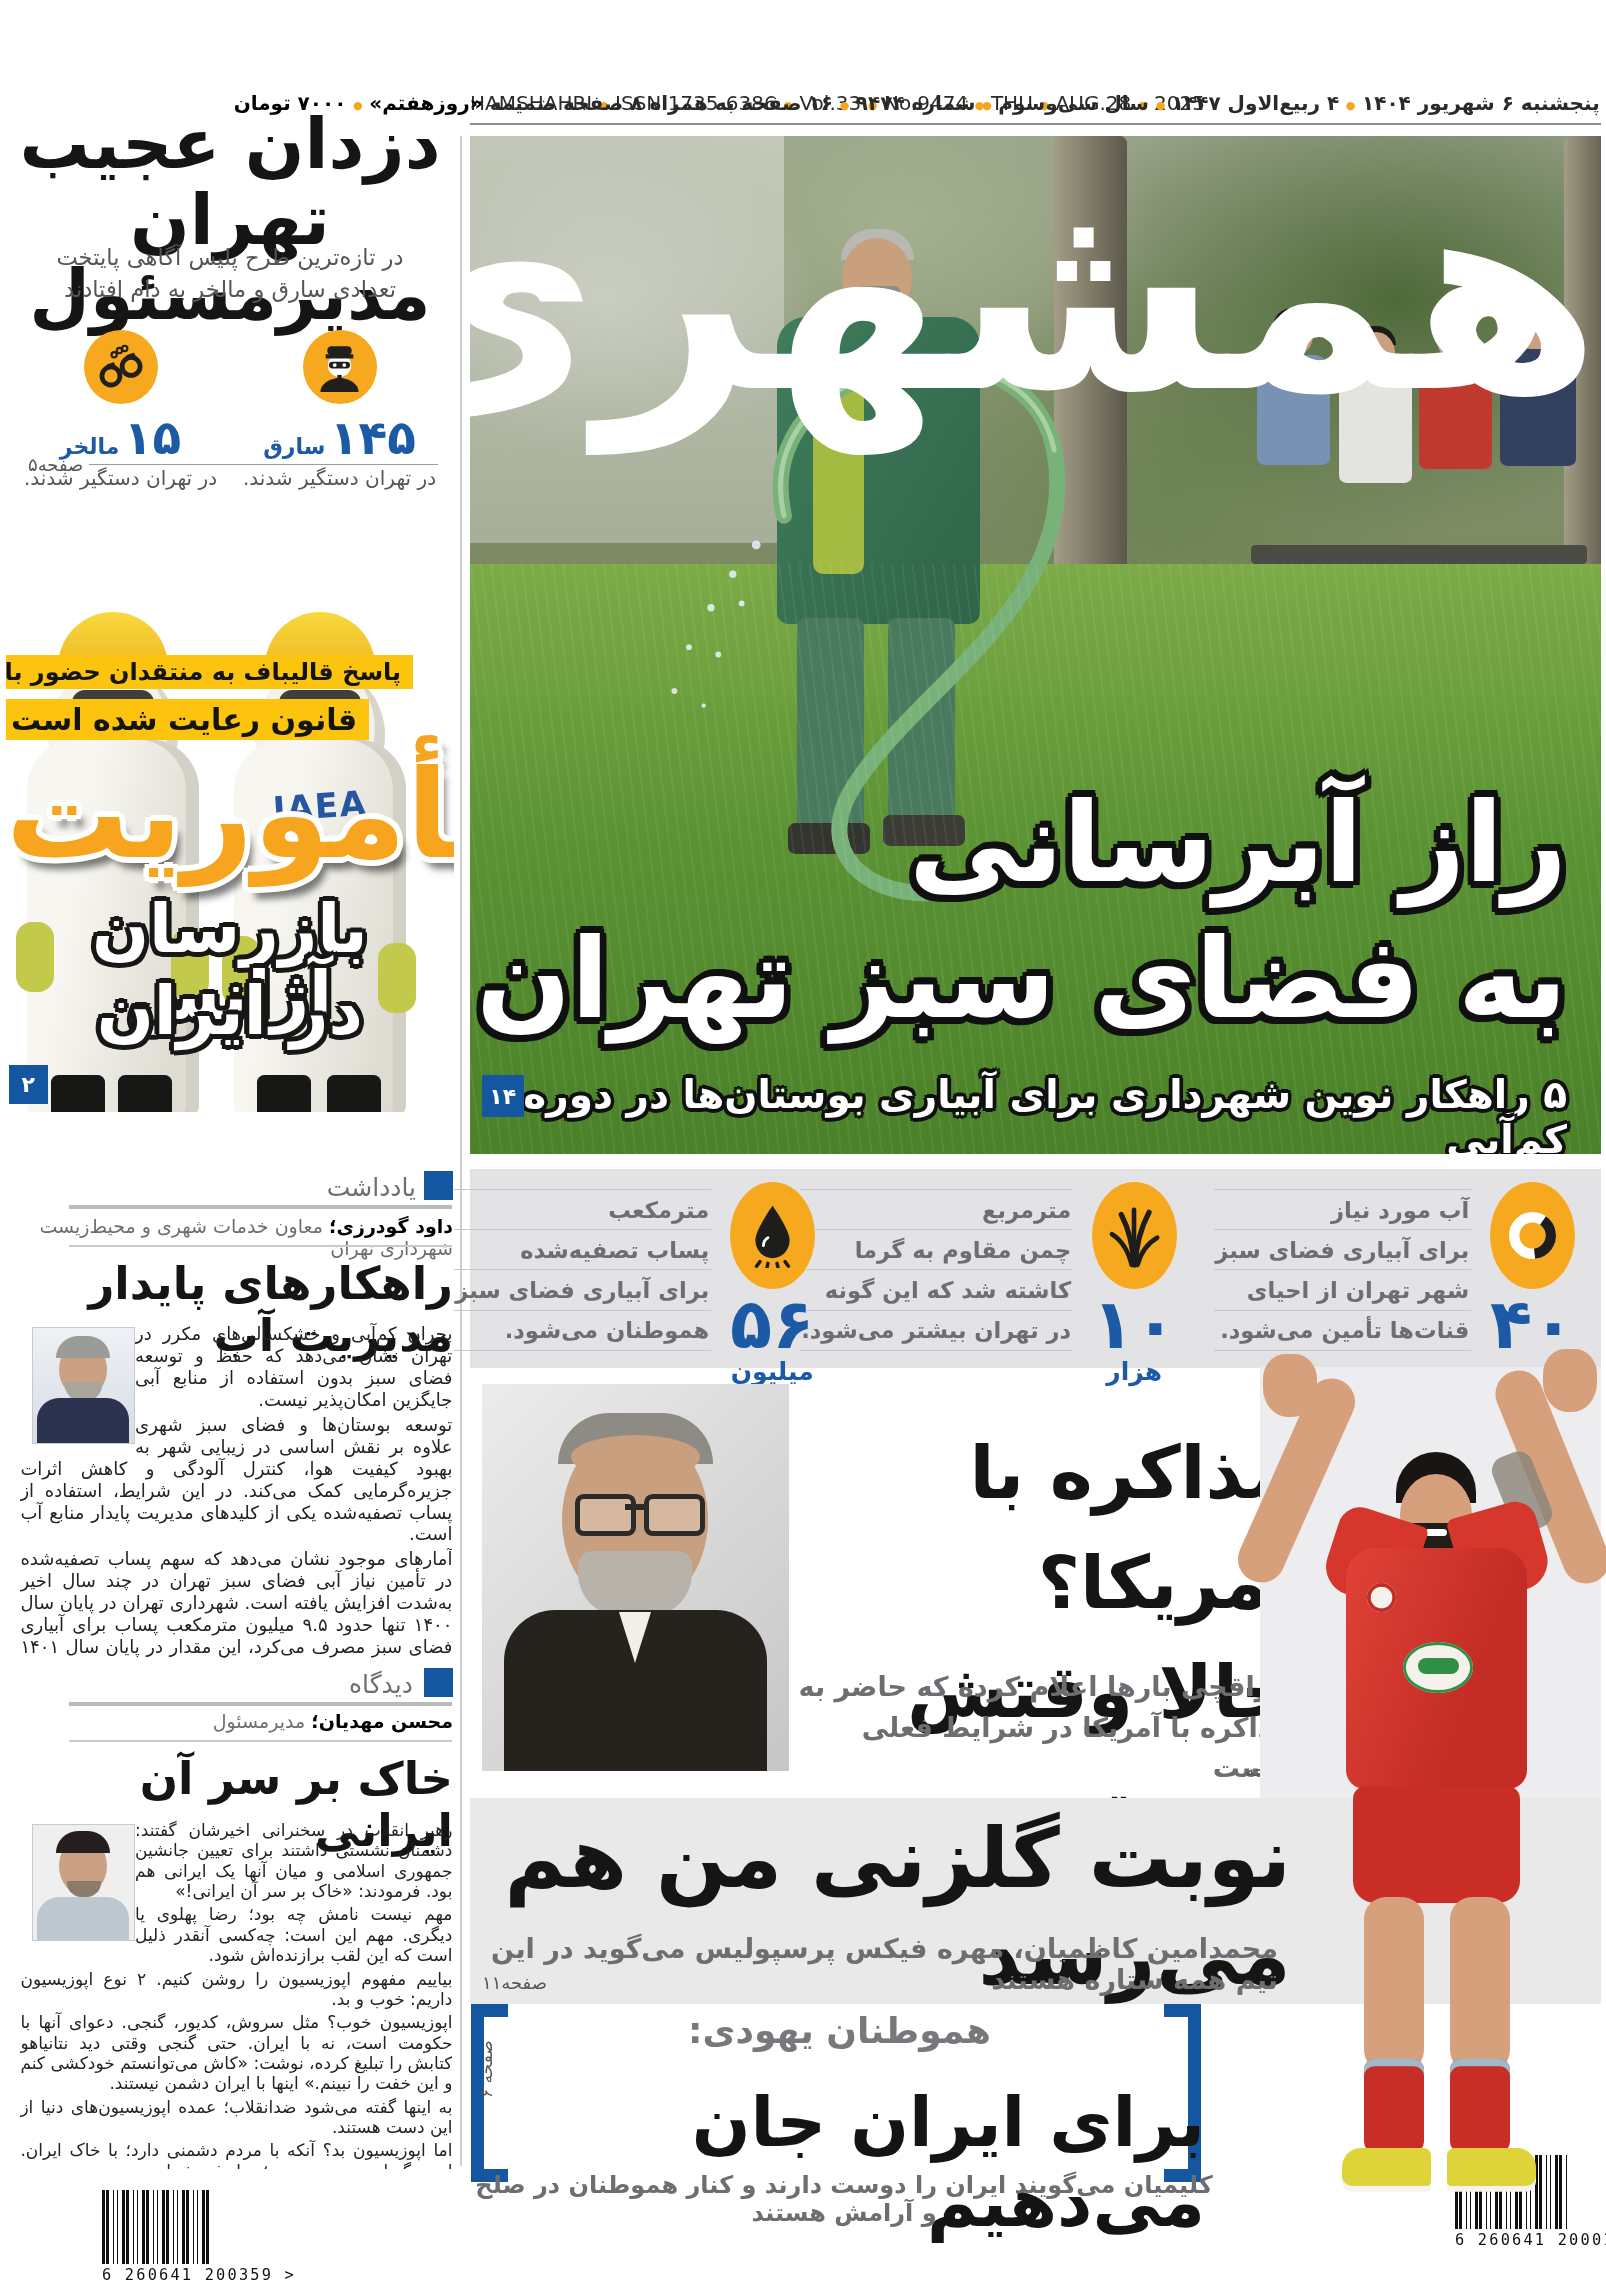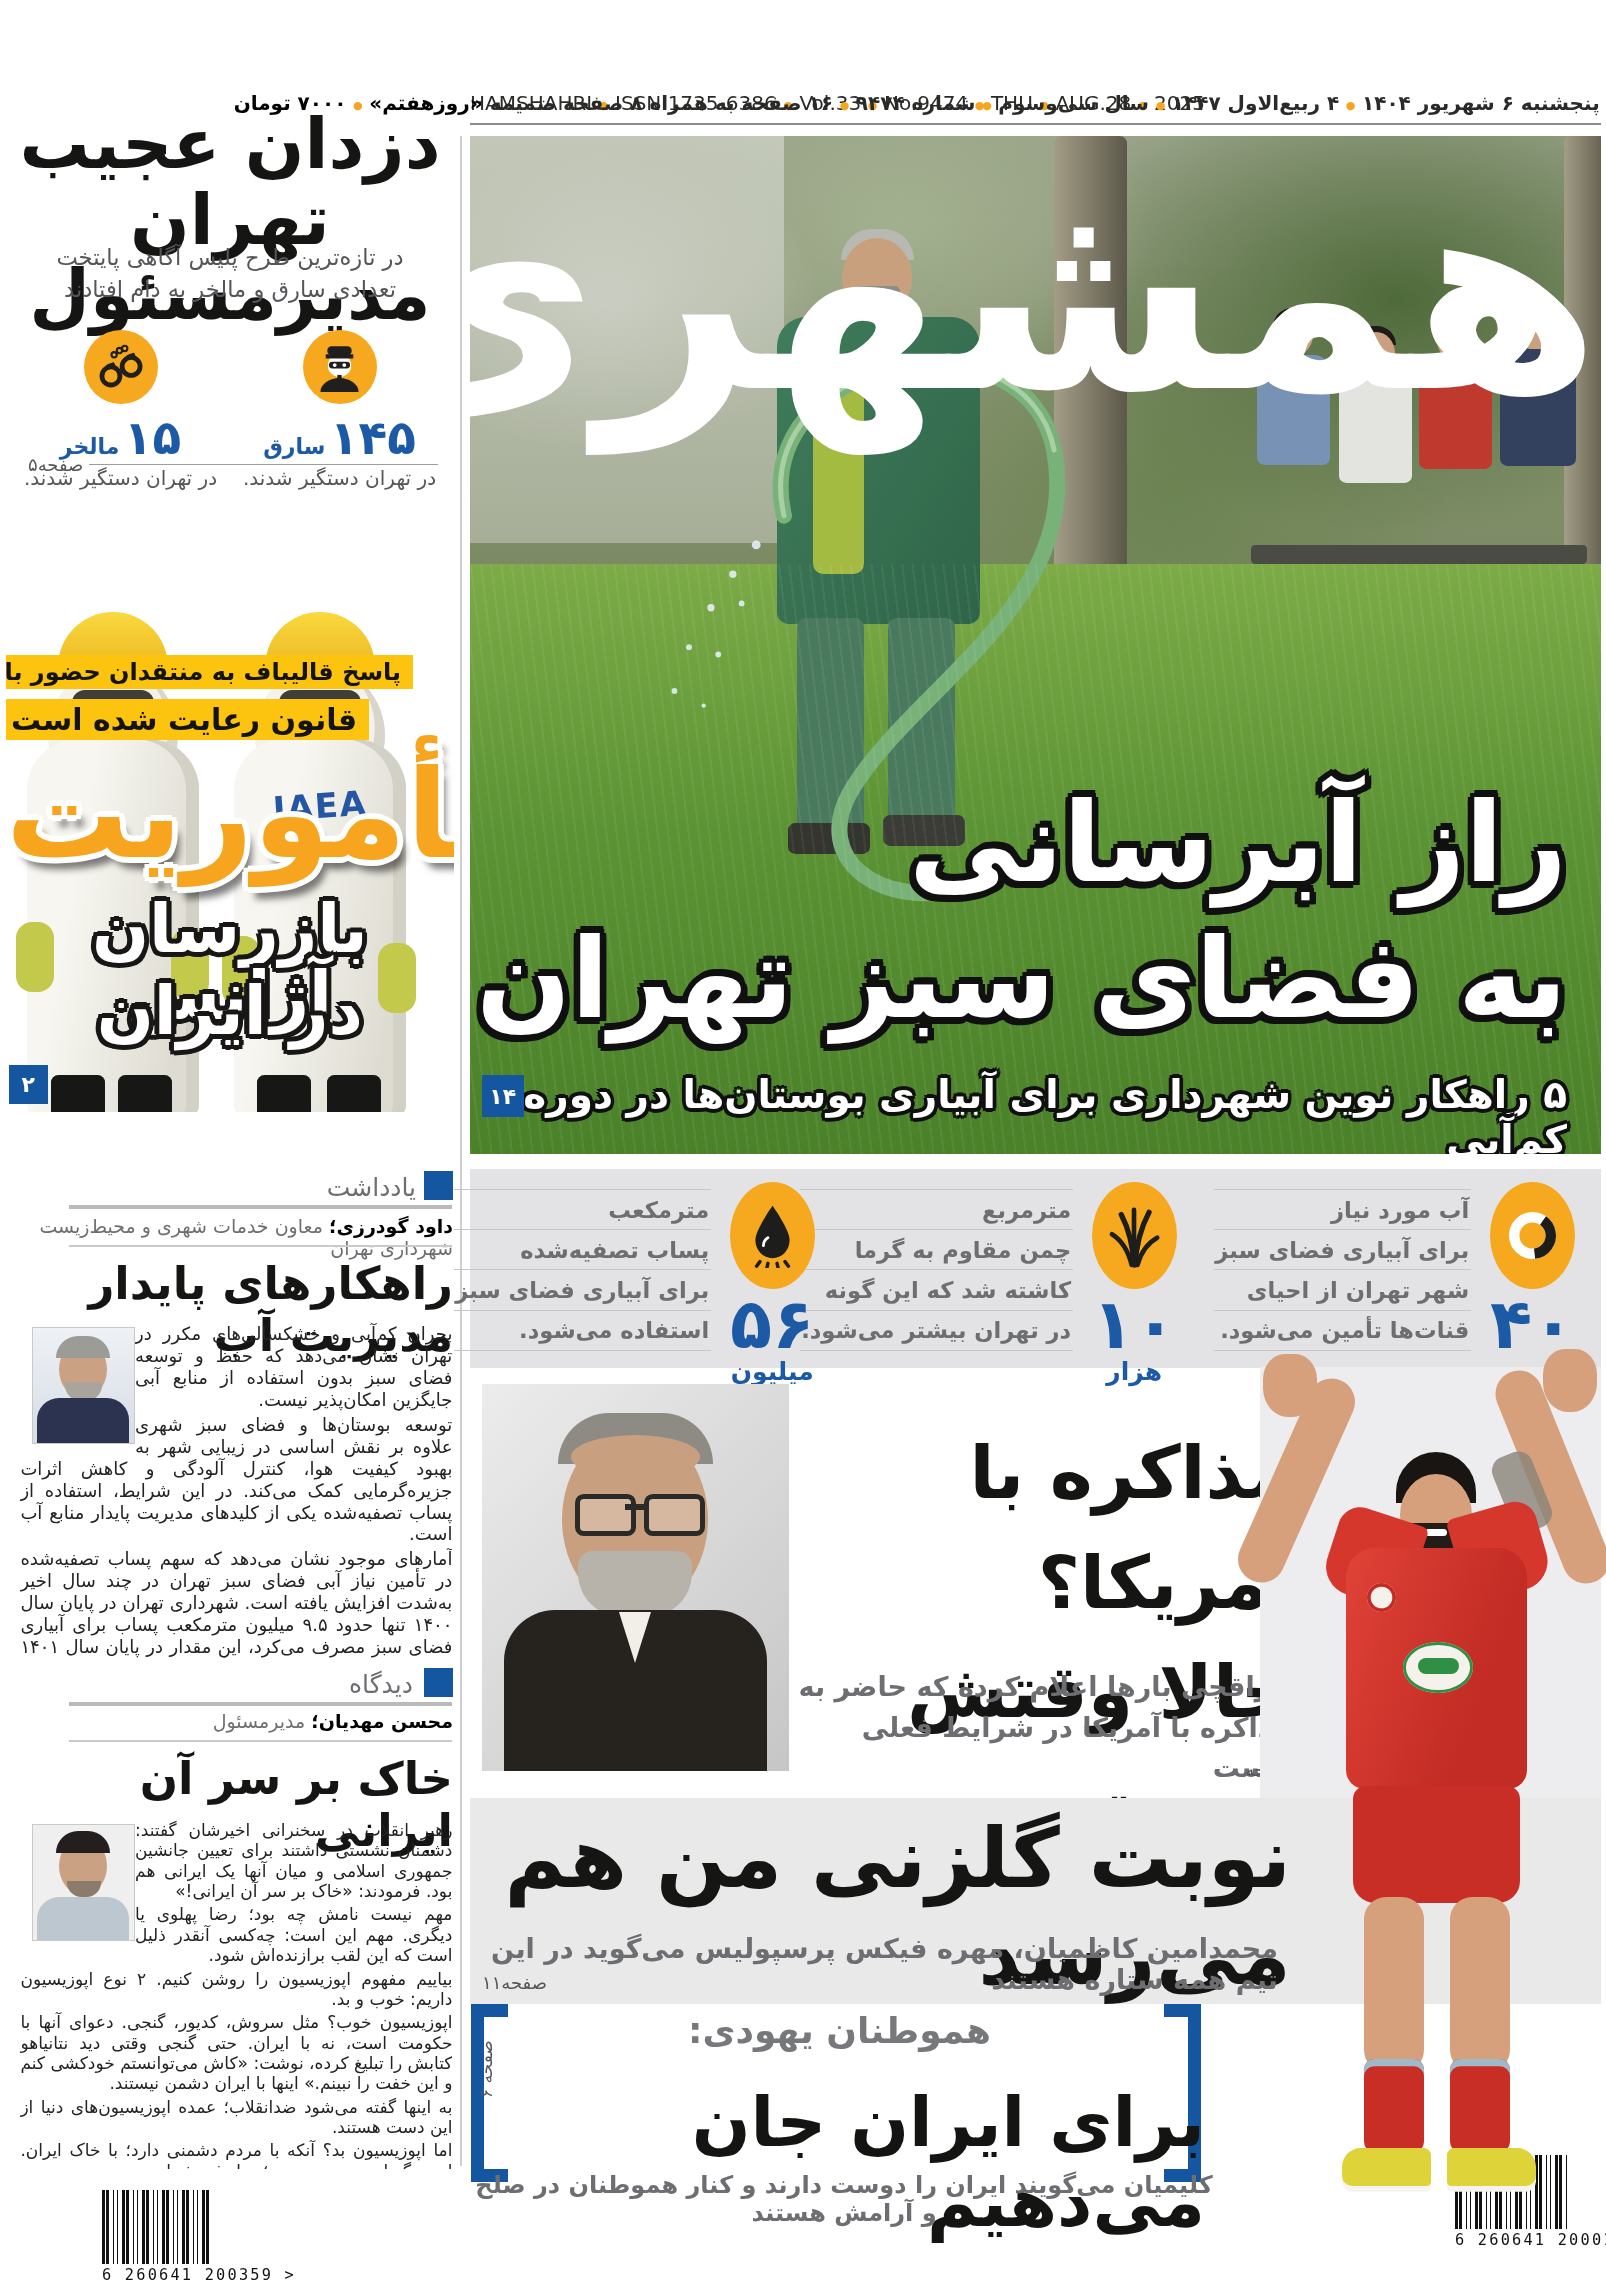--- a/index.html
+++ b/index.html
@@ -399,21 +399,21 @@
             </g>
           </svg>
         </div>
         <div class="stat-num">۵۶</div>
         <div class="stat-unit">میلیون</div>
       </div>
       <div class="stat-lines">
         <div class="stat-line">مترمکعب</div>
         <div class="stat-line">پساب تصفیه‌شده</div>
         <div class="stat-line">برای آبیاری فضای سبز</div>
-        <div class="stat-line">استفاده می‌شود.</div>
+        <div class="stat-line">هموطنان می‌شود.</div>
       </div>
     </div>
   </div>
 
   <div class="abs araghchi">
     <div style="position:absolute;left:80px;top:44px;width:146px;height:183px;border-radius:50%;background:#c89f7f;"></div>
     <div style="position:absolute;left:76px;top:29px;width:155px;height:51px;border-radius:73px 73px 0 0;background:#8e8a84;"></div>
     <div style="position:absolute;left:89px;top:51px;width:129px;height:44px;border-radius:50%;background:#c89f7f;"></div>
     <div style="position:absolute;left:93px;top:110px;width:51px;height:32px;border:5.1px solid #2a2a28;border-radius:8.8px;background:rgba(255,255,255,.25);"></div>
     <div style="position:absolute;left:162px;top:110px;width:51px;height:32px;border:5.1px solid #2a2a28;border-radius:8.8px;background:rgba(255,255,255,.25);"></div>

